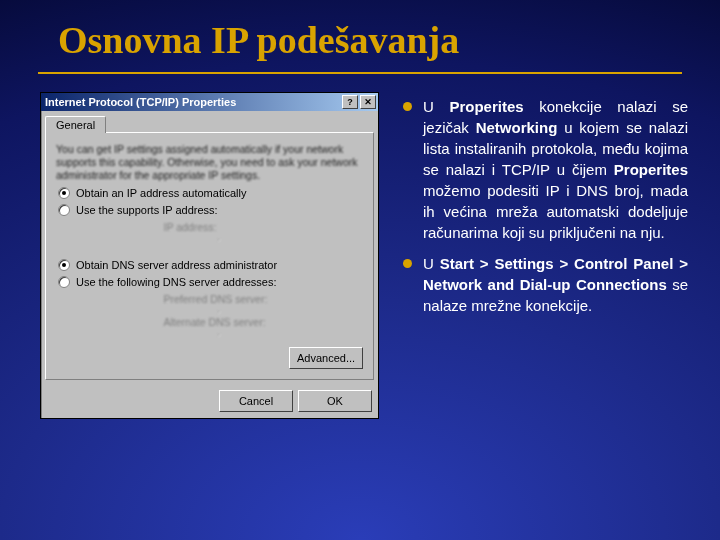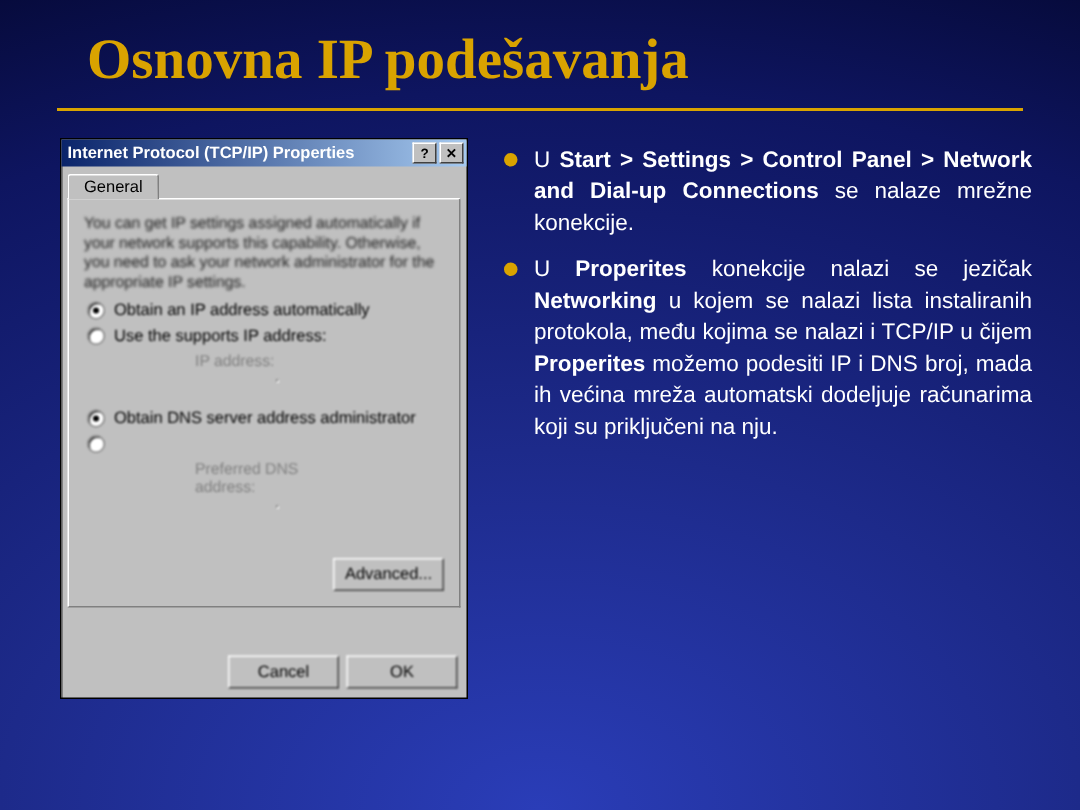--- a/index.html
+++ b/index.html
@@ -22,21 +22,21 @@
   }
   .content {
     display: flex;
     align-items: flex-start;
     padding: 18px 32px 0 40px;
     gap: 22px;
   }
 
   
   .dialog {
-    width: 272px;
+    width: 339px;
     background: #c0c0c0;
     border: 1px solid #000;
     box-shadow: 1px 1px 0 #808080 inset;
     font-family: Tahoma, Arial, sans-serif;
     font-size: 11px;
     color: #000;
   }
   .titlebar {
     display: flex;
     align-items: center;
@@ -119,21 +119,21 @@
   .section-gap { height: 10px; }
   .btn-row { display: flex; justify-content: flex-end; gap: 5px; padding: 6px 6px 6px 0; }
   .btn-row.inner { padding: 8px 0 2px 0; }
   .w-button {
     min-width: 74px; height: 22px;
     background: #c0c0c0;
     border: 1px solid #fff;
     border-right-color: #404040; border-bottom-color: #404040;
     font-size: 11px;
     filter: blur(0.6px);
-    display: flex; align-items: center; justify-content: center; margin-top: 22px;
+    display: flex; align-items: center; justify-content: center;
   }
 
   
   .bullets {
     flex: 1;
     color: #fff;
     font-size: 15px;
     line-height: 1.4;
     padding-top: 4px;
   }
@@ -187,36 +187,41 @@
       </div>
 
       <div class="section-gap"></div>
 
       <div class="radio-row">
         <span class="radio checked"></span>
         <span>Obtain DNS server address administrator</span>
       </div>
       <div class="radio-row">
         <span class="radio"></span>
+        <span>Use the following DNS server addresses:</span>
       </div>
       <div class="field-row">
-        <span class="field-label">Preferred DNS address:</span>
+        <span class="field-label">Preferred DNS server:</span>
+        <span class="field-input disabled"></span>
+      </div>
+      <div class="field-row">
+        <span class="field-label">Alternate DNS server:</span>
         <span class="field-input disabled"></span>
       </div>
 
       <div class="btn-row inner">
         <div class="w-button">Advanced...</div>
       </div>
     </div>
     <div class="btn-row">
       <div class="w-button">Cancel</div>
       <div class="w-button">OK</div>
     </div>
   </div>
 
   <div class="bullets">
     <ul>
+      <li>U <b>Properites</b> konekcije nalazi se jezičak <b>Networking</b> u kojem se nalazi lista instaliranih protokola, među kojima se nalazi i TCP/IP u čijem <b>Properites</b> možemo podesiti IP i DNS broj, mada ih većina mreža automatski dodeljuje računarima koji su priključeni na nju.</li>
       <li>U <b>Start &gt; Settings &gt; Control Panel &gt; Network and Dial-up Connections</b> se nalaze mrežne konekcije.</li>
-      <li>U <b>Properites</b> konekcije nalazi se jezičak <b>Networking</b> u kojem se nalazi lista instaliranih protokola, među kojima se nalazi i TCP/IP u čijem <b>Properites</b> možemo podesiti IP i DNS broj, mada ih većina mreža automatski dodeljuje računarima koji su priključeni na nju.</li>
     </ul>
   </div>
 
 </div>
 
 </body></html>

